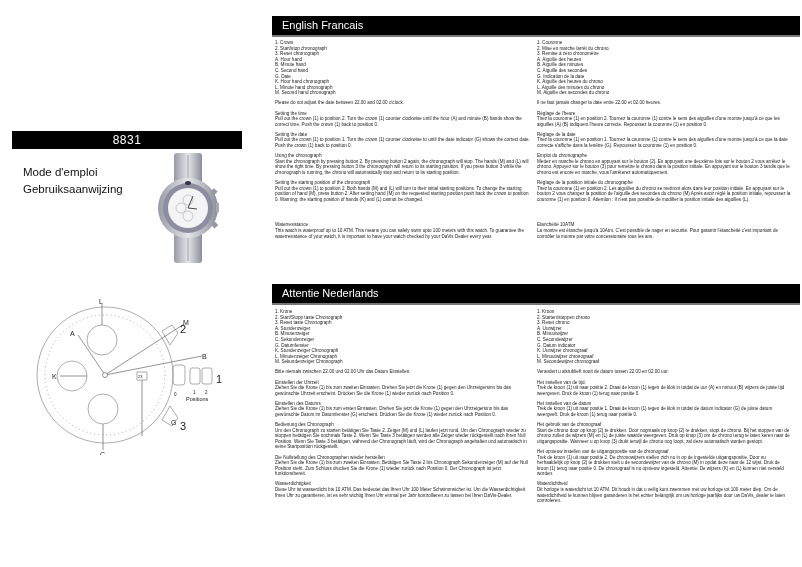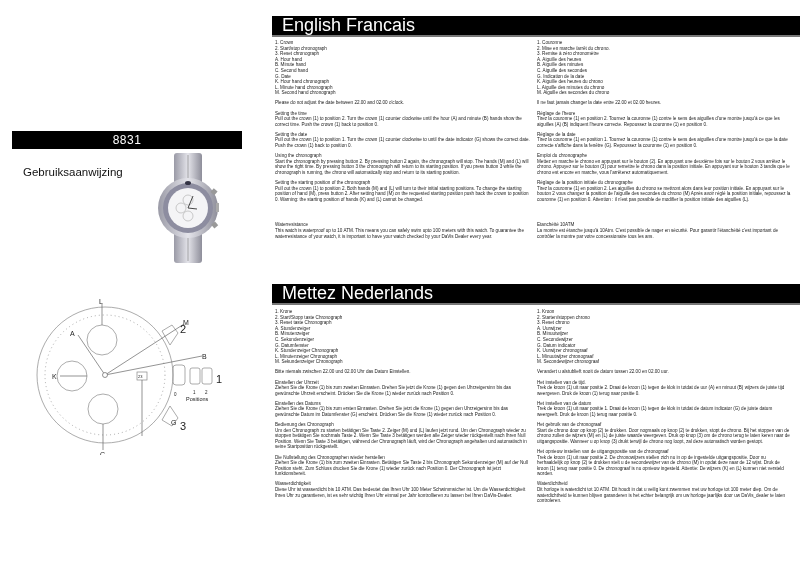--- a/index.html
+++ b/index.html
@@ -3,41 +3,42 @@
 <meta charset="utf-8">
 <style>
   html, body { margin:0; padding:0; background:#ffffff; }
   body { width:802px; height:567px; position:relative; overflow:hidden; font-family:"Liberation Sans", sans-serif; color:#111; }
   .model-bar { position:absolute; left:12px; top:131px; width:230px; height:18px; background:#000; color:#fff; text-align:center; font-size:12px; line-height:18px; }
   .model-bar span { letter-spacing:0.5px;margin-top:24px; }
   .titles { position:absolute; left:23px; top:164px; font-size:11.5px; line-height:17px; color:#111; }
   .titles div { white-space:nowrap; }
   .watch-photo { position:absolute; left:157px; top:153px; width:62px; height:110px; }
   .diagram { position:absolute; left:30px; top:290px; width:230px; height:165px; }
-  .section-bar { position:absolute; background:#000; color:#fff; font-size:18px; line-height:18px; padding-left:10px; box-sizing:border-box; border-bottom:2px solid #777; }
+  .section-bar { position:absolute; background:#000; color:#fff; font-size:11px; line-height:18px; padding-left:10px; box-sizing:border-box; border-bottom:2px solid #777; }
   .bar-en { left:272px; top:16px; width:528px; height:21px; }
   .bar-de { left:272px; top:284px; width:528px; height:21px; }
   .col { position:absolute; font-size:4.6px; line-height:5.6px; color:#222; width:255px; }
   .col .list div { white-space:nowrap; }
   .col .p { margin-top:4.5px; }
   .col .p .h { }
   .col .gap-lg { margin-top:20px; }
   .en { left:275px; top:40px; }
   .fr { left:537px; top:40px; }
   .de { left:275px; top:309px; }
   .nl { left:537px; top:309px; }
 </style>
 </head>
 <body>
 
 <div class="model-bar">
   <span>8831</span>
 </div>
 
 <div class="titles">
+  <div>Mode d'emploi</div>
   <div>Gebruiksaanwijzing</div>
 </div>
 
 <svg class="watch-photo" viewBox="0 0 62 110">
   <defs>
     <linearGradient id="steel" x1="0" x2="1">
       <stop offset="0" stop-color="#9a9aa6"></stop>
         <stop offset="0.5" stop-color="#e4e4ea"></stop>
         <stop offset="1" stop-color="#8e8e9a"></stop>
     </linearGradient>
@@ -97,21 +98,21 @@
     <text x="150" y="140" font-size="11">3</text>
     <text x="156" y="111" font-size="5.5">Positions</text>
     <text x="144" y="106" font-size="4.5">0</text>
     <text x="163" y="104" font-size="4.5">1</text>
     <text x="175" y="104" font-size="4.5">2</text>
     <text x="108" y="88" font-size="4">23</text>
   </g>
 </svg>
 
 <div class="section-bar bar-en">English Francais</div>
-<div class="section-bar bar-de">Mettez Nederlands</div>
+<div class="section-bar bar-de">Attentie Nederlands</div>
 
 <div class="col en">
   <div class="list">
     <div>1. Crown</div>
     <div>2. Start/stop chronograph</div>
     <div>3. Reset chronograph</div>
     <div>A. Hour hand</div>
     <div>B. Minute hand</div>
     <div>C. Second hand</div>
     <div>G. Date</div>

